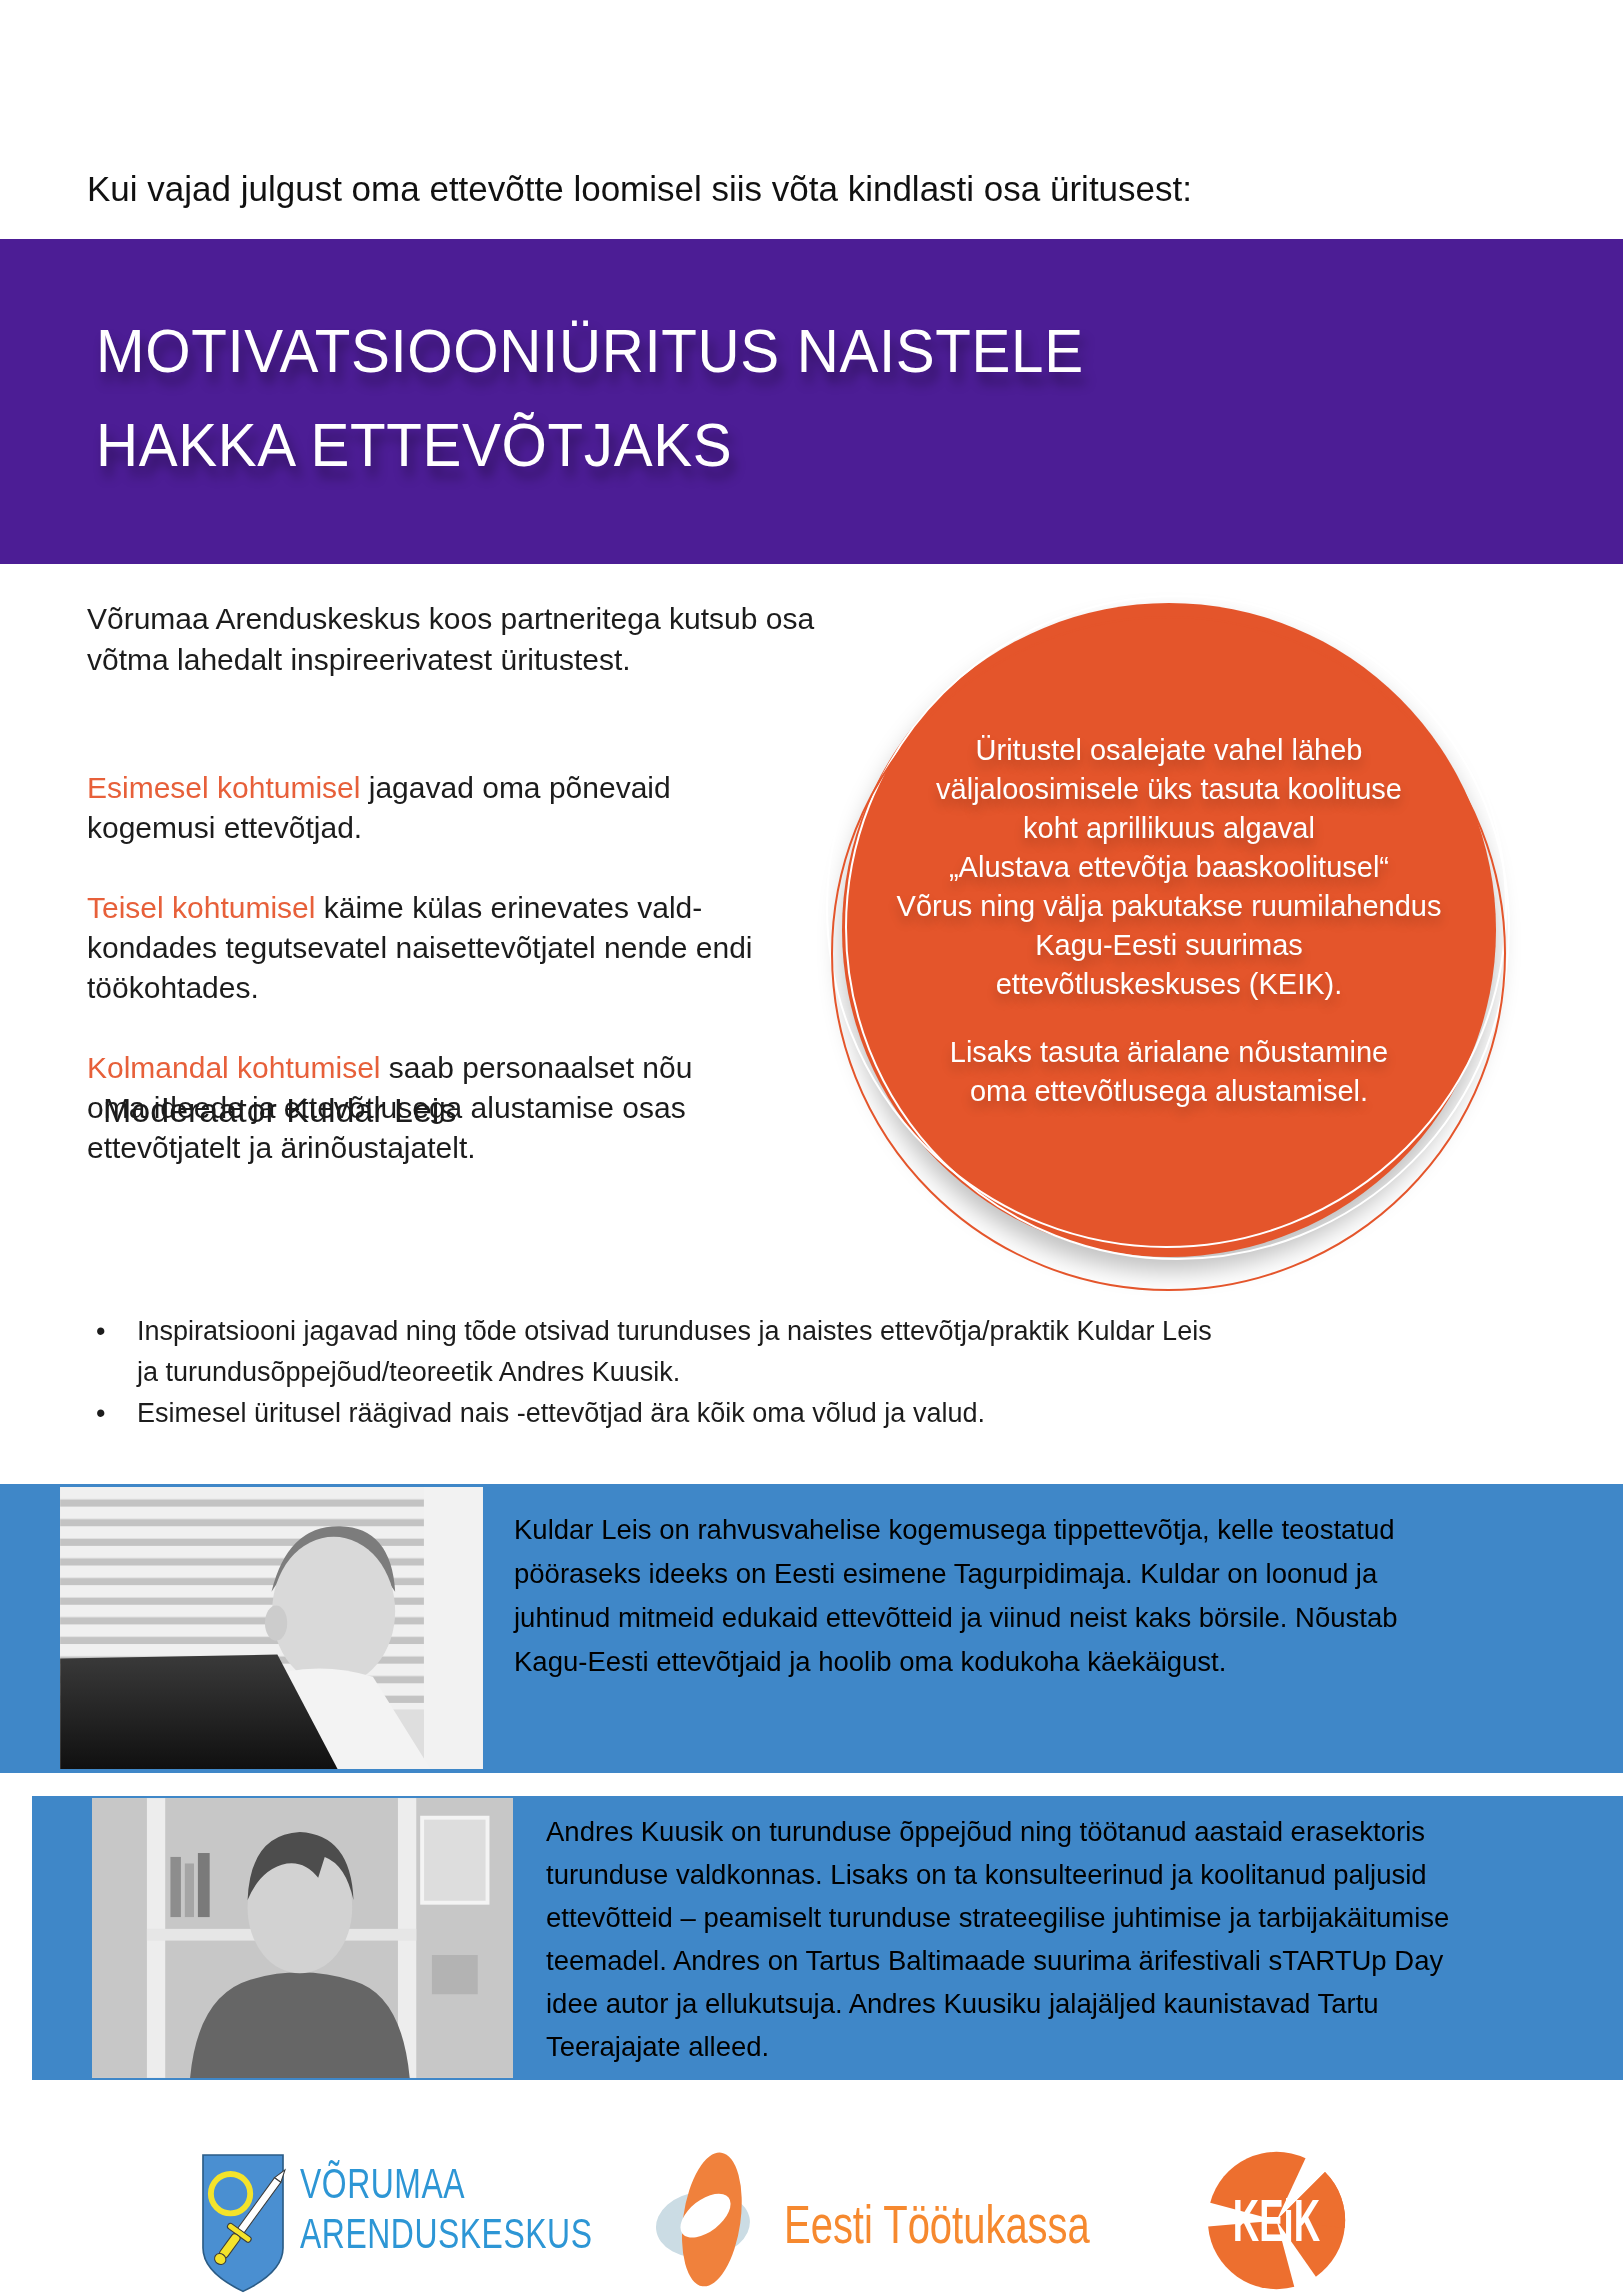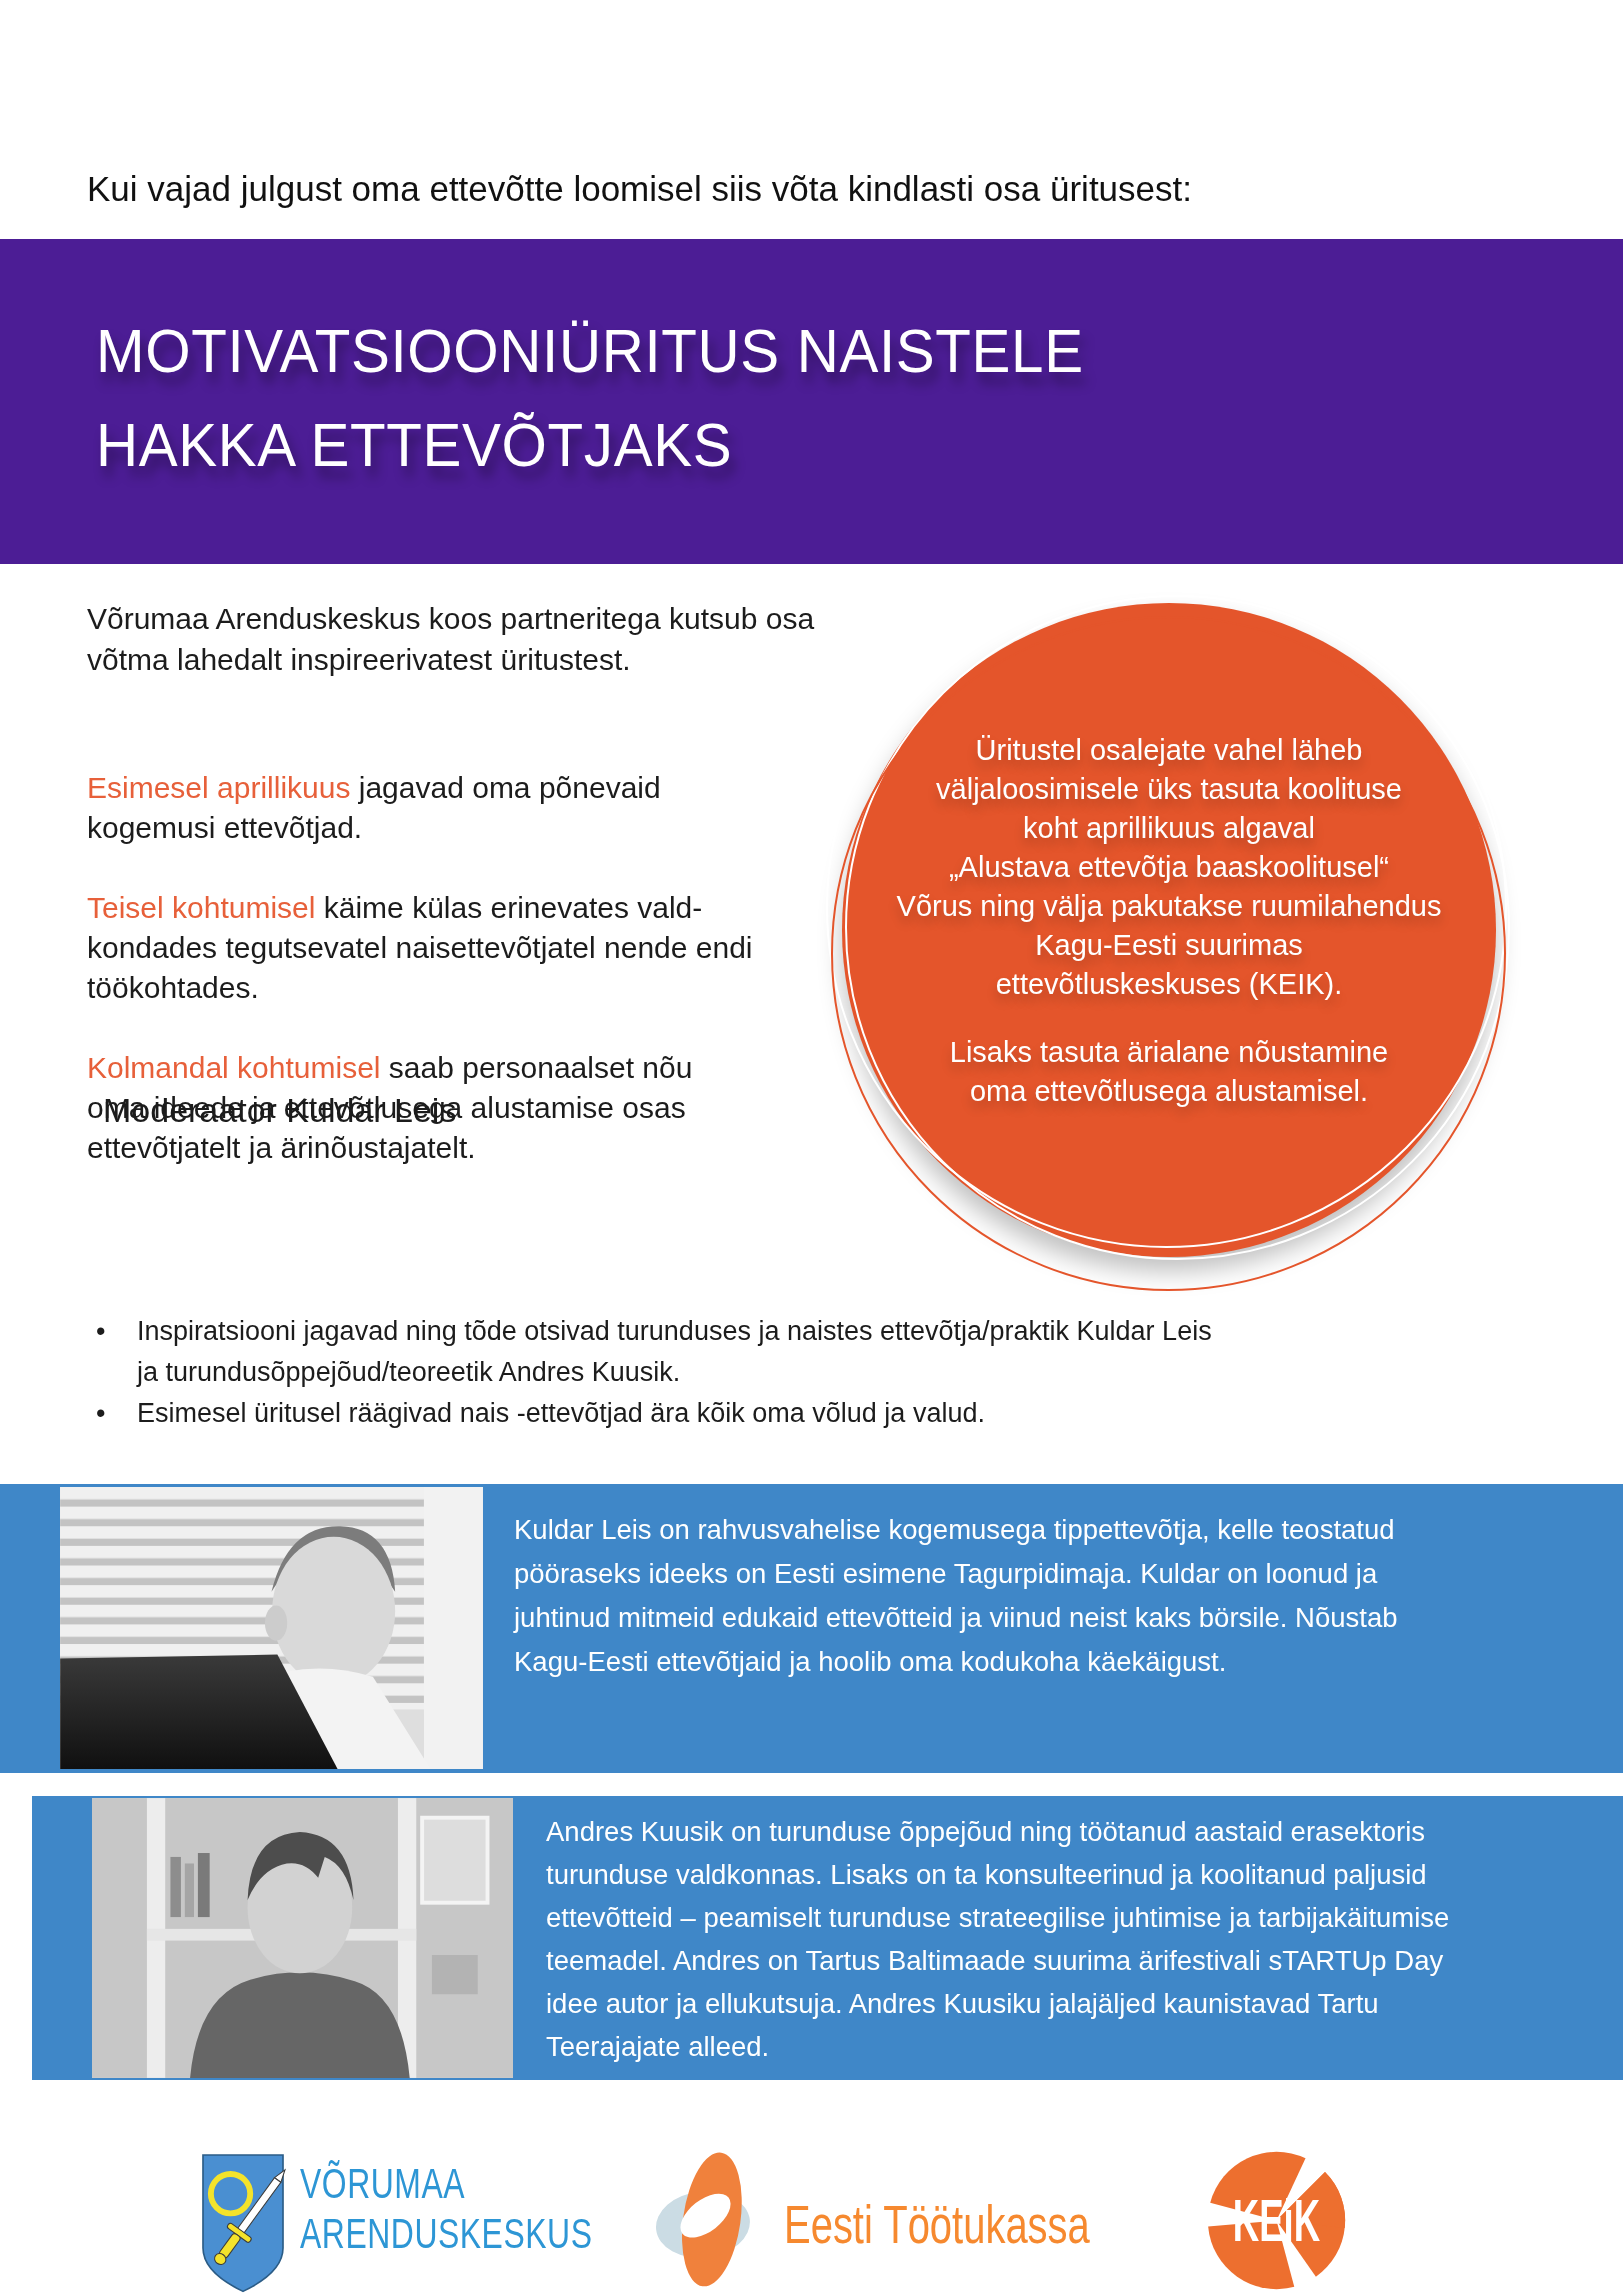--- a/index.html
+++ b/index.html
@@ -54,21 +54,21 @@
   .circle-text .p2 { margin-top:29px; }
 
   
   .bar { left:0; width:1623px; background:#3F87C8; z-index:1; }
   .bar1 { top:1484px; height:289px; }
   .bar2 { top:1796px; height:284px;margin-left:32px; }
   .photo { position:absolute; left:60px; overflow:hidden; background:#dcdcdc; }
   .photo1 { top:2.6px; width:423px; height:282px; }
   .photo2 { top:2px; width:421px; height:280px; }
   .bio-text {
-    position:absolute; left:514px; width:1034px; color:#ffffff;
+    position:absolute; left:514px; width:1034px; color:#000000;
     font-size:27.5px;
   }
   .bio1 { top:23.6px; line-height:44px; }
   .bio2 { top:14.4px; line-height:43px; }
 
   
   .vorumaa-shield { left:200px; top:2153px; width:86px; height:141px; }
   .vorumaa-text { left:300px; top:2159px; color:#2D96D5; font-size:42px; line-height:50px;
                   transform:scaleX(0.76); transform-origin:left top; letter-spacing:0.7px; }
   .tk-icon { left:654px; top:2152px; width:103px; height:140px; }
@@ -85,21 +85,21 @@
 
   <div class="abs banner">
     <div class="banner-title pre">MOTIVATSIOONIÜRITUS NAISTELE
 HAKKA ETTEVÕTJAKS</div>
   </div>
 
   <div class="abs intro pre">Võrumaa Arenduskeskus koos partneritega kutsub osa
 võtma lahedalt inspireerivatest üritustest.</div>
 
   <div class="abs meetings pre">
-    <p><span class="lead">Esimesel aprillikuus</span><span> jagavad oma põnevaid
+    <p><span class="lead">Esimesel kohtumisel</span><span> jagavad oma põnevaid
 kogemusi ettevõtjad.</span></p>
     <p><span class="lead">Teisel kohtumisel</span><span> käime külas erinevates vald-
 kondades tegutsevatel naisettevõtjatel nende endi
 töökohtades.</span></p>
     <p><span class="lead">Kolmandal kohtumisel</span><span> saab personaalset nõu
 oma ideede ja ettevõtlusega alustamise osas
 ettevõtjatelt ja ärinõustajatelt.</span></p>
   </div>
 
   <div class="abs moderator">Moderaator Kuldar Leis</div>

